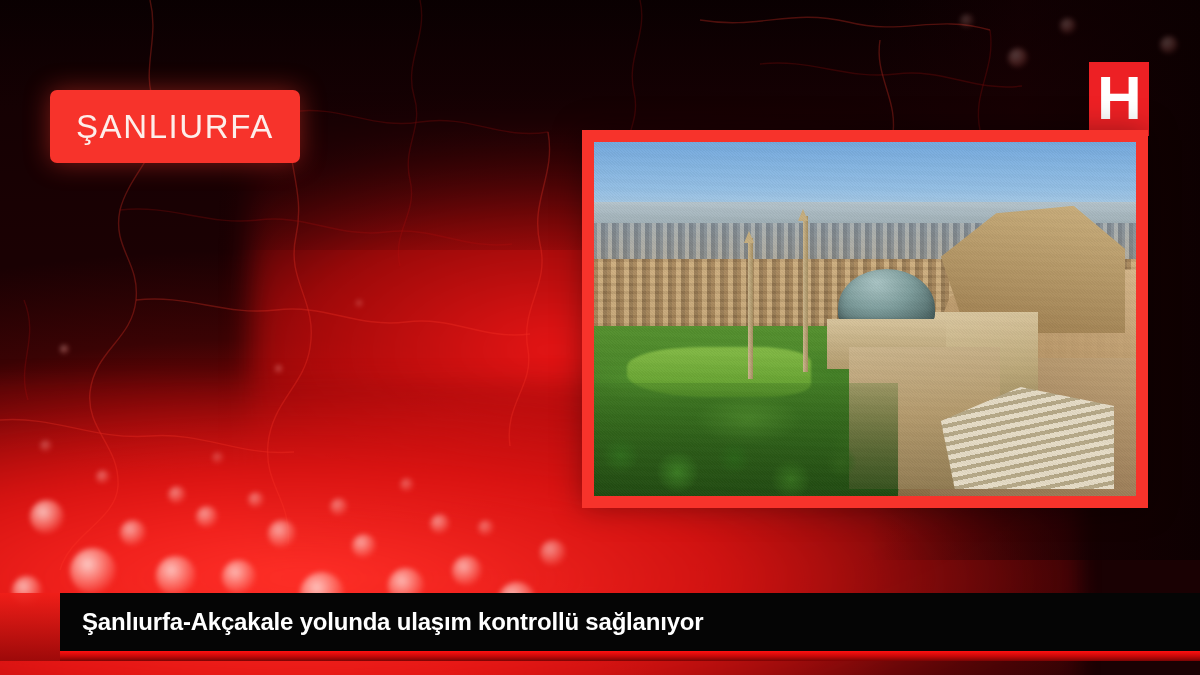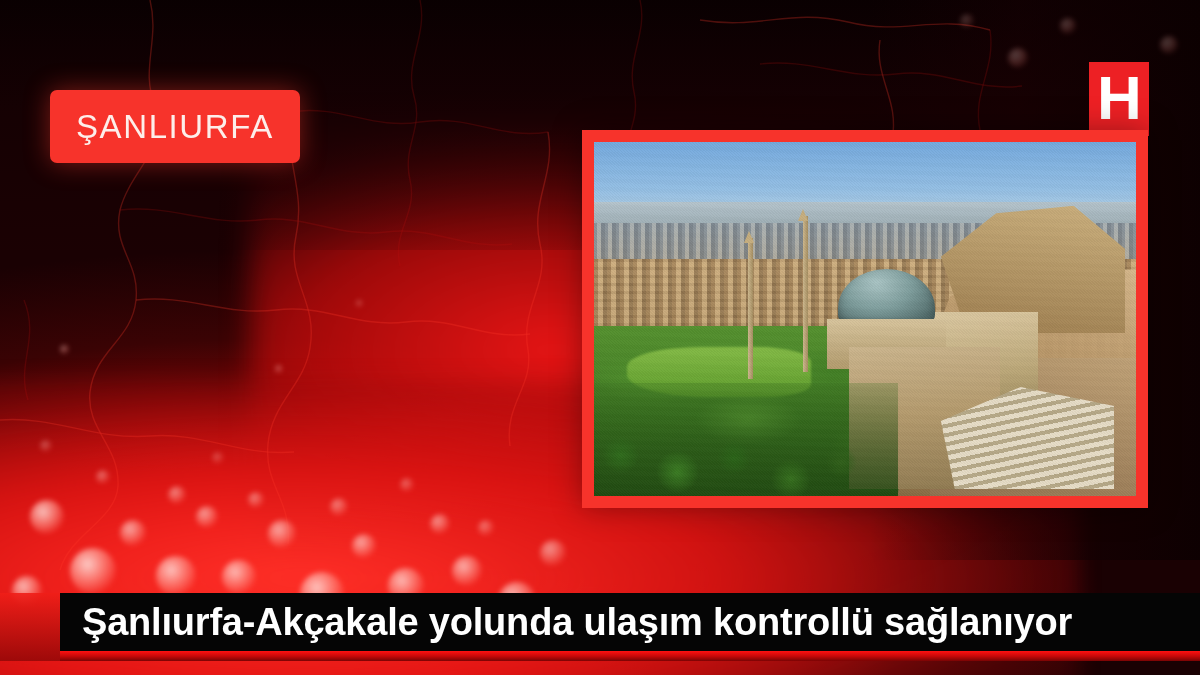--- a/index.html
+++ b/index.html
@@ -171,21 +171,21 @@
 
   
   .caption-bar {
     position:absolute; left:60px; top:593px; right:0; height:58px;
     background:#050505;
     display:flex; align-items:center;
     box-shadow:0 2px 0 rgba(0,0,0,0.5);
     overflow:hidden;
   }
   .caption-bar span {
-    color:#ffffff; font-size:38px; font-weight:700;
+    color:#ffffff; font-size:24px; font-weight:700;
     line-height:1; white-space:nowrap; padding-left:22px;
     letter-spacing:-0.2px;
   }
   .caption-underbar {
     position:absolute; left:60px; top:651px; right:0; height:10px;
     background:linear-gradient(180deg,#ff1111 0%, #c20808 55%, #7a0404 100%);
   }
   .caption-leftstub {
     position:absolute; left:0; top:593px; width:60px; height:68px;
     background:linear-gradient(180deg, rgba(240,30,24,0.9), rgba(150,8,8,0.9));

